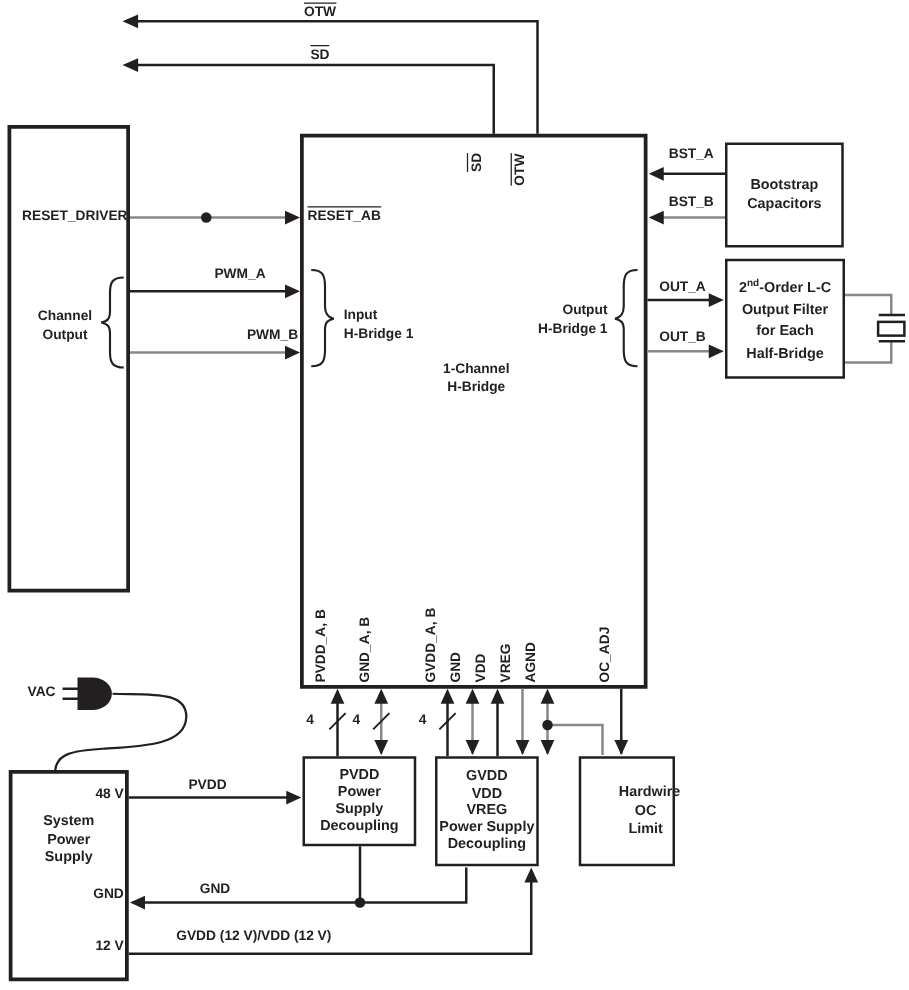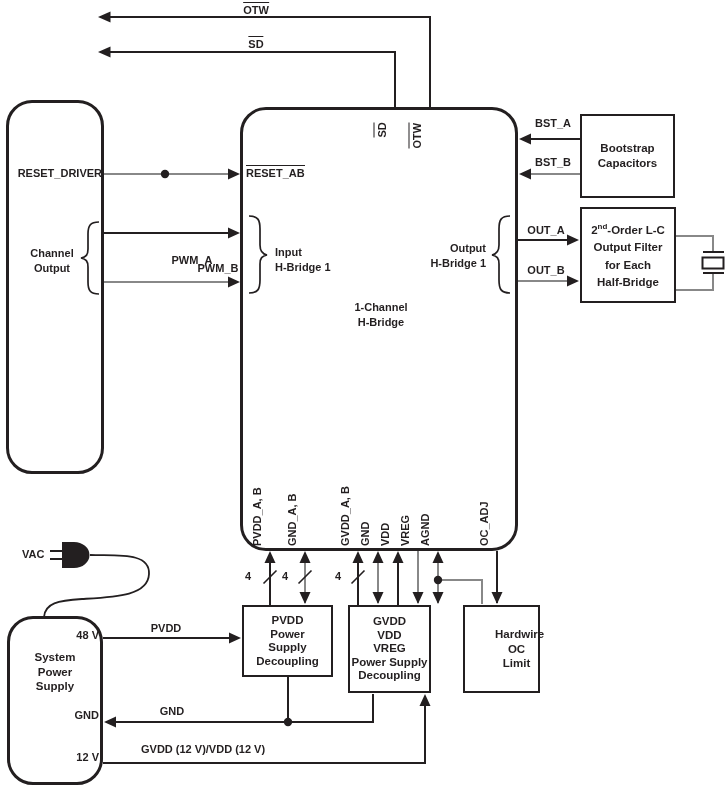--- a/index.html
+++ b/index.html
@@ -4,21 +4,21 @@
 <style>
   html,body { margin:0; padding:0; background:#ffffff; }
   .canvas {
     position:relative; width:727px; height:792px; background:#fff;
     font-family:"Liberation Sans", sans-serif; color:#231f20; overflow:hidden;
   }
   .box {
     position:absolute; box-sizing:border-box; border:2.5px solid #231f20;
     background:#fff; z-index:1;
   }
-  .box.thick { border-width:3px;border-radius:26px; }
+  .box.thick { border-width:3px; }
   svg.wires { position:absolute; left:0; top:0; z-index:2; }
   .lbl {
     position:absolute; z-index:3; font-weight:bold; font-size:11px;
     line-height:12px; white-space:nowrap; color:#231f20;
   }
   .ctr { transform:translateX(-50%); text-align:center; }
   .rt { text-align:right; }
   .ovl { border-top:1.6px solid #231f20; display:inline-block; padding-top:0.5px; }
   .vpin {
     position:absolute; z-index:3; font-weight:bold; font-size:11px; line-height:13px;
@@ -198,38 +198,38 @@
     <path d="M249 216 C258 216 260 220 260 229 L260 245 C260 251 262 254 267 255 C262 256 260 258 260 264 L260 280 C260 289 258 293 249 293" fill="none" stroke="#231f20" stroke-width="1.7"></path>
     <path d="M510 216 C501 216 499 220 499 229 L499 245 C499 251 497 254 492 255 C497 256 499 258 499 264 L499 280 C499 289 501 293 510 293" fill="none" stroke="#231f20" stroke-width="1.7"></path>
   </svg>
 
   <div class="lbl ctr" style="left:256px; top:2px;"><span class="ovl">OTW</span></div>
   <div class="lbl ctr" style="left:256px; top:36px;"><span class="ovl">SD</span></div>
 
   <div class="lbl rt" style="left:8px; top:167px; width:94px;">RESET_DRIVER</div>
   <div class="lbl" style="left:246px; top:165px;"><span class="ovl">RESET_AB</span></div>
 
-  <div class="lbl ctr" style="left:192px; top:213px;margin-top:41px;">PWM_A</div>
+  <div class="lbl ctr" style="left:192px; top:213px;">PWM_A</div>
   <div class="lbl ctr" style="left:192px; top:262px;margin-left:26px;">PWM_B</div>
 
   <div class="lbl ctr lh14" style="left:52px; top:246px;">
     <div>Channel</div>
     <div>Output</div>
   </div>
 
   <div class="lbl lh14" style="left:275px; top:245px;">
     <div>Input</div>
     <div>H-Bridge 1</div>
   </div>
   <div class="lbl rt lh14" style="left:396px; top:241px; width:90px;">
     <div>Output</div>
     <div>H-Bridge 1</div>
   </div>
 
-  <div class="lbl ctr lh15" style="left:381px; top:300px;">
+  <div class="lbl ctr lh15" style="left:381px; top:288px;">
     <div>1-Channel</div>
     <div>H-Bridge</div>
   </div>
 
   <div class="vpin" style="left:388px; top:123px;"><span class="ovl">SD</span></div>
   <div class="vpin" style="left:423px; top:134px;"><span class="ovl">OTW</span></div>
 
   <div class="vpin" style="left:264px; top:533px;">PVDD_A, B</div>
   <div class="vpin" style="left:299px; top:533px;">GND_A, B</div>
   <div class="vpin" style="left:352px; top:533px;">GVDD_A, B</div>

